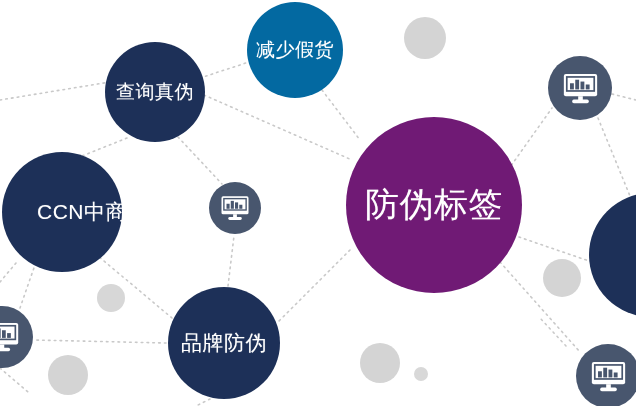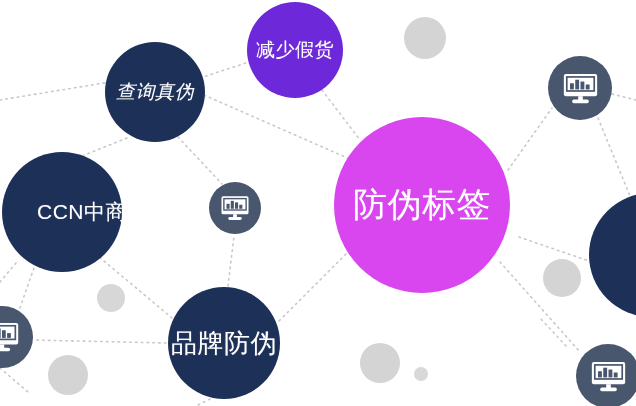--- a/index.html
+++ b/index.html
@@ -52,34 +52,34 @@
     </svg>
   <div id="decor-layer">
       <div class="deco" style="left: 404px; top: 17px; width: 42px; height: 42px; background: rgb(212, 212, 212);"></div>
       <div class="deco" style="left: 543px; top: 259px; width: 38px; height: 38px; background: rgb(212, 212, 212);"></div>
       <div class="deco" style="left: 360px; top: 343px; width: 40px; height: 40px; background: rgb(212, 212, 212);"></div>
       <div class="deco" style="left: 97px; top: 284px; width: 28px; height: 28px; background: rgb(215, 215, 215);"></div>
       <div class="deco" style="left: 48px; top: 355px; width: 40px; height: 40px; background: rgb(212, 212, 212);"></div>
       <div class="deco" style="left: 414px; top: 367px; width: 14px; height: 14px; background: rgb(216, 216, 216);"></div>
     </div>
   <div id="node-layer">
-      <div class="node" style="left: 334px; top: 117px; width: 176px; height: 176px; background: #d946ef;">
+      <div class="node" style="left: 346px; top: 117px; width: 176px; height: 176px; background: #701a75;">
         <span class="node-label" style="font-size: 34px; color: rgb(255, 255, 255);">防伪标签</span>
       </div>
       <div class="node" style="left: 105px; top: 42px; width: 100px; height: 100px; background: rgb(29, 48, 88);">
-        <span class="node-label" style="font-size: 19px; color: rgb(255, 255, 255); font-style: italic;">查询真伪</span>
+        <span class="node-label" style="font-size: 19px; color: rgb(255, 255, 255);">查询真伪</span>
       </div>
-      <div class="node" style="left: 247px; top: 2px; width: 96px; height: 96px; background: #6d28d9;">
+      <div class="node" style="left: 247px; top: 2px; width: 96px; height: 96px; background: #0369a1;">
         <span class="node-label" style="font-size: 19px; color: rgb(255, 255, 255);">减少假货</span>
       </div>
       <div class="node" style="left: 2px; top: 152px; width: 120px; height: 120px; background: rgb(29, 48, 88);">
         <span class="node-label" style="font-size: 21px; color: rgb(255, 255, 255); margin-left: 40px;">CCN中商</span>
       </div>
       <div class="node" style="left: 168px; top: 287px; width: 112px; height: 112px; background: rgb(29, 48, 88);">
-        <span class="node-label" style="font-size: 26px; color: rgb(255, 255, 255);">品牌防伪</span>
+        <span class="node-label" style="font-size: 21px; color: rgb(255, 255, 255);">品牌防伪</span>
       </div>
       <div class="node" style="left: 589px; top: 193px; width: 124px; height: 124px; background: rgb(29, 48, 88);">
         <span class="node-label" style="font-size: 18px; color: rgb(255, 255, 255);"></span>
       </div>
     </div>
   <div id="icon-layer">
       <div class="node icon-node" style="left: 209px; top: 182px; width: 52px; height: 52px; background: rgb(72, 86, 110);">
         <span>
           <svg width="30" height="30" viewBox="0 0 24 24">
             <rect x="1.2" y="2.6" width="21.6" height="14.4" rx="1.3" fill="#ffffff"></rect>

